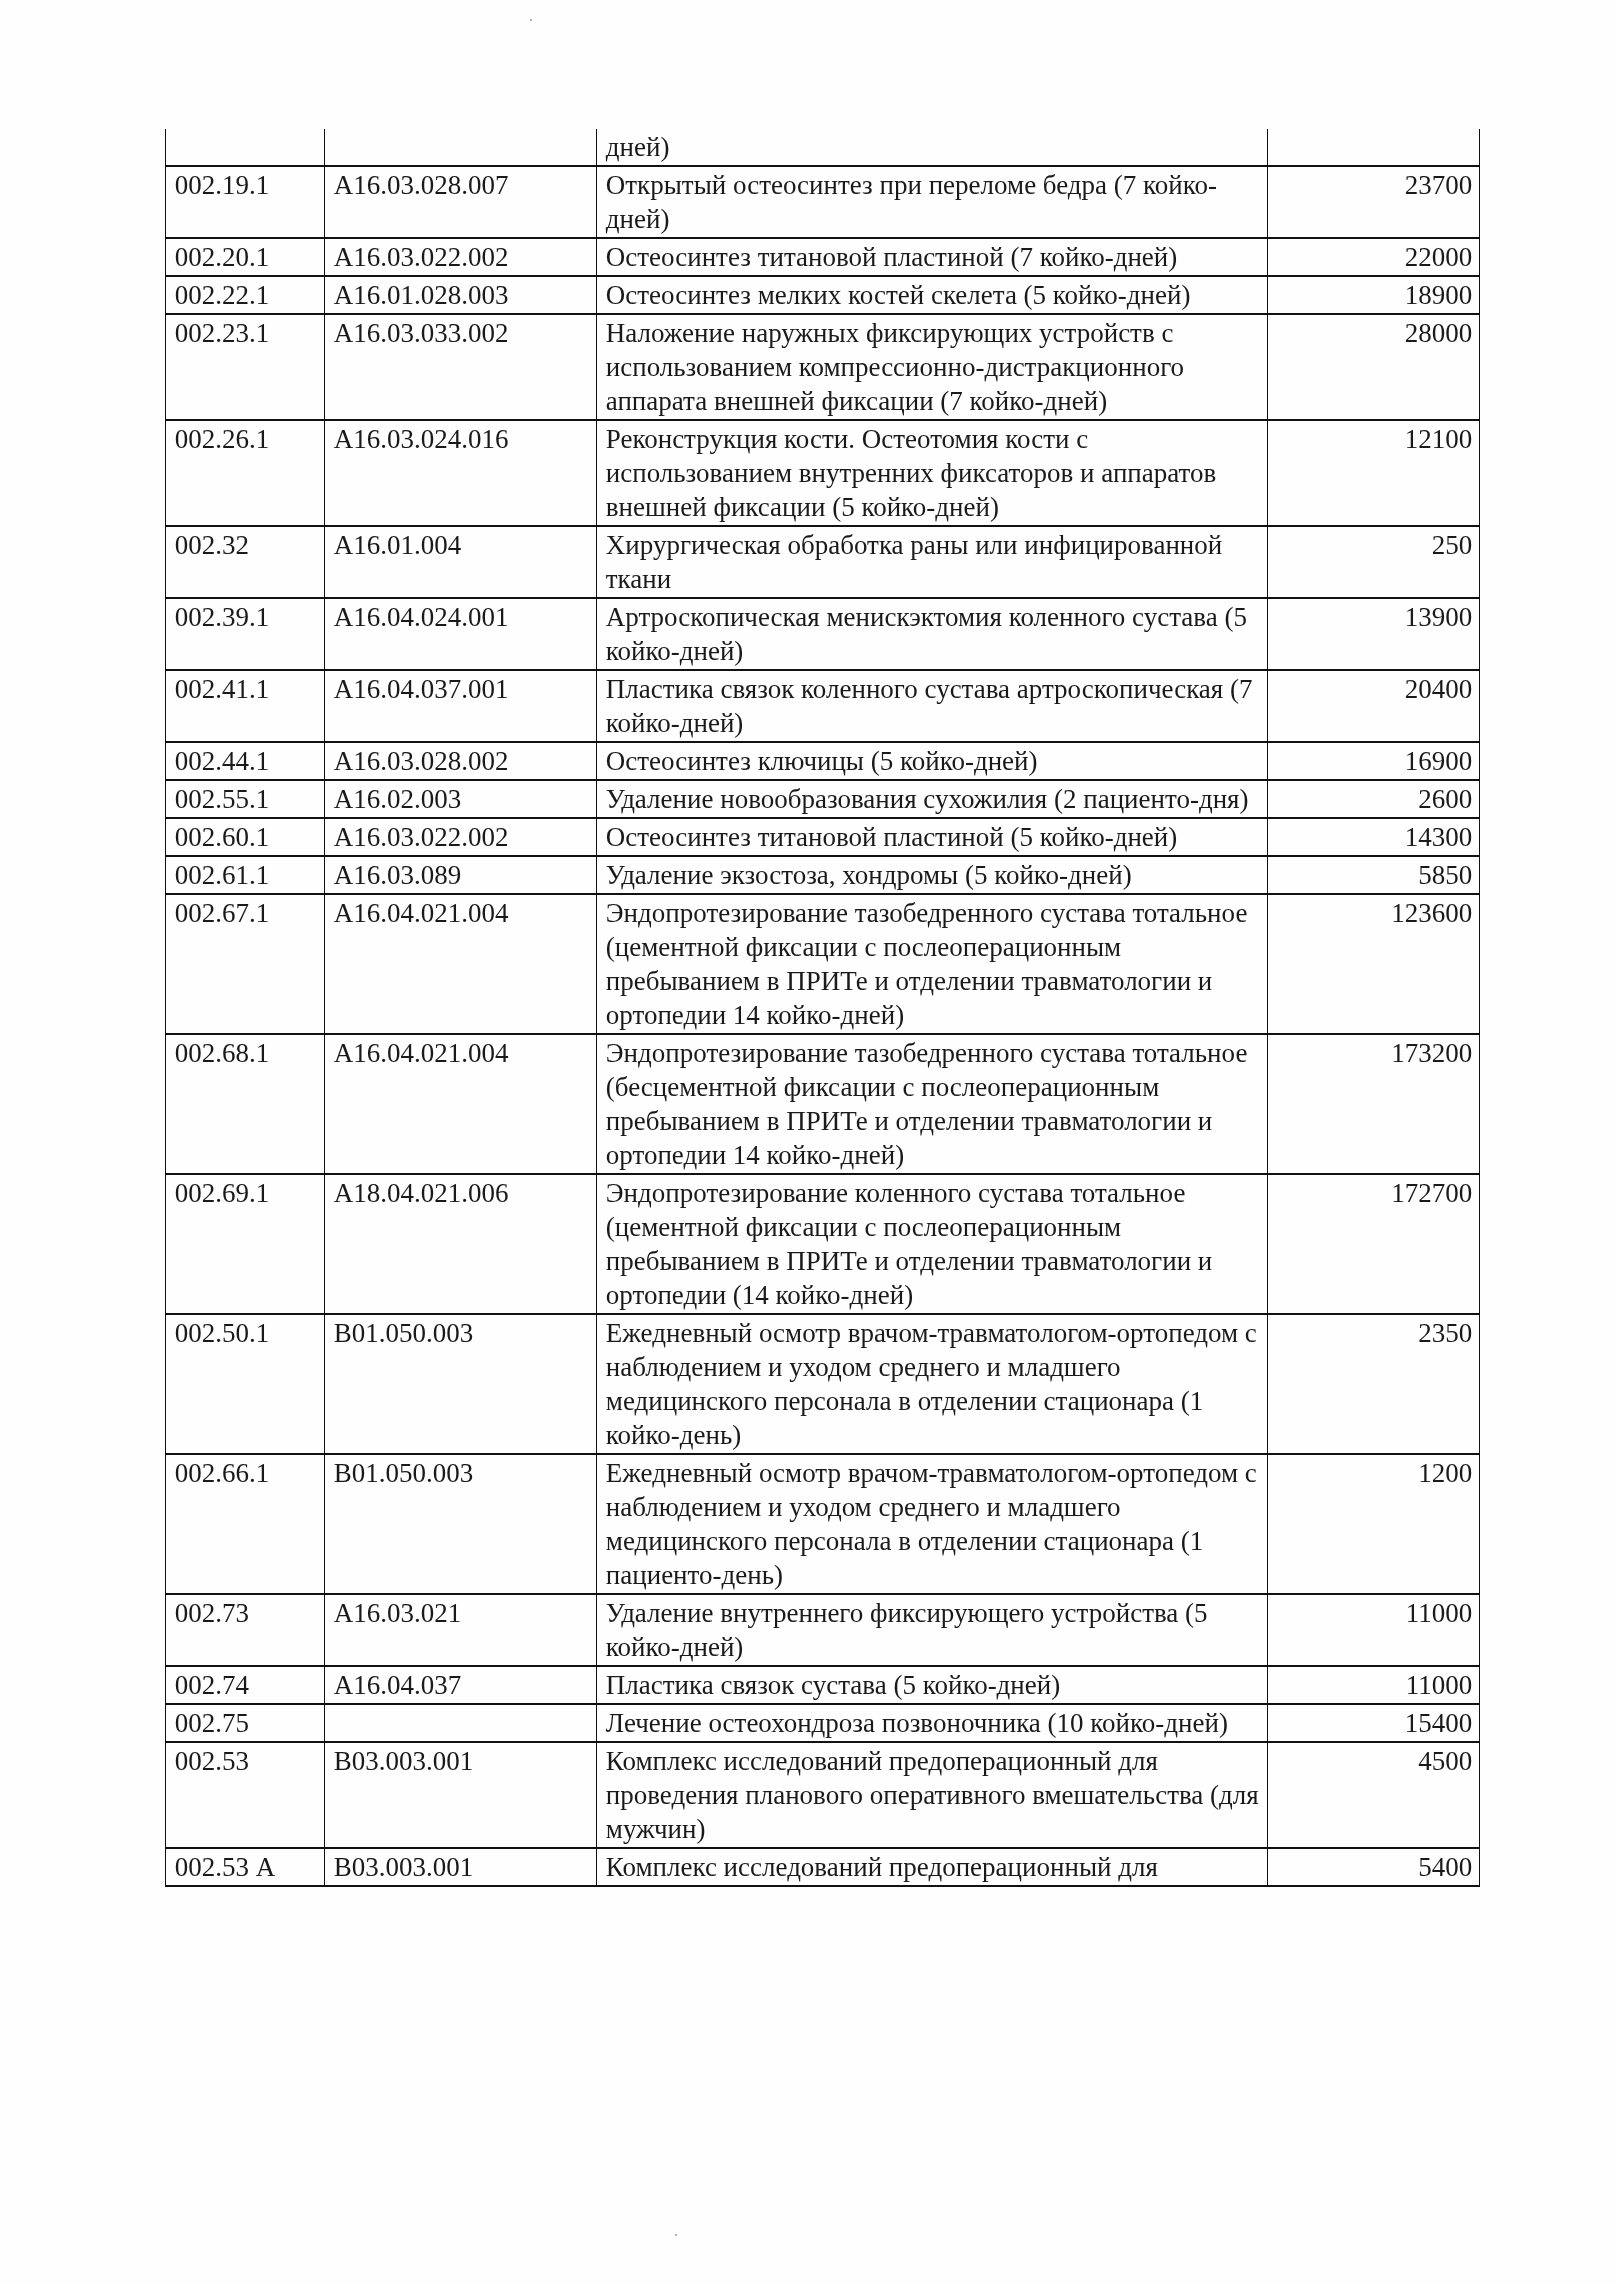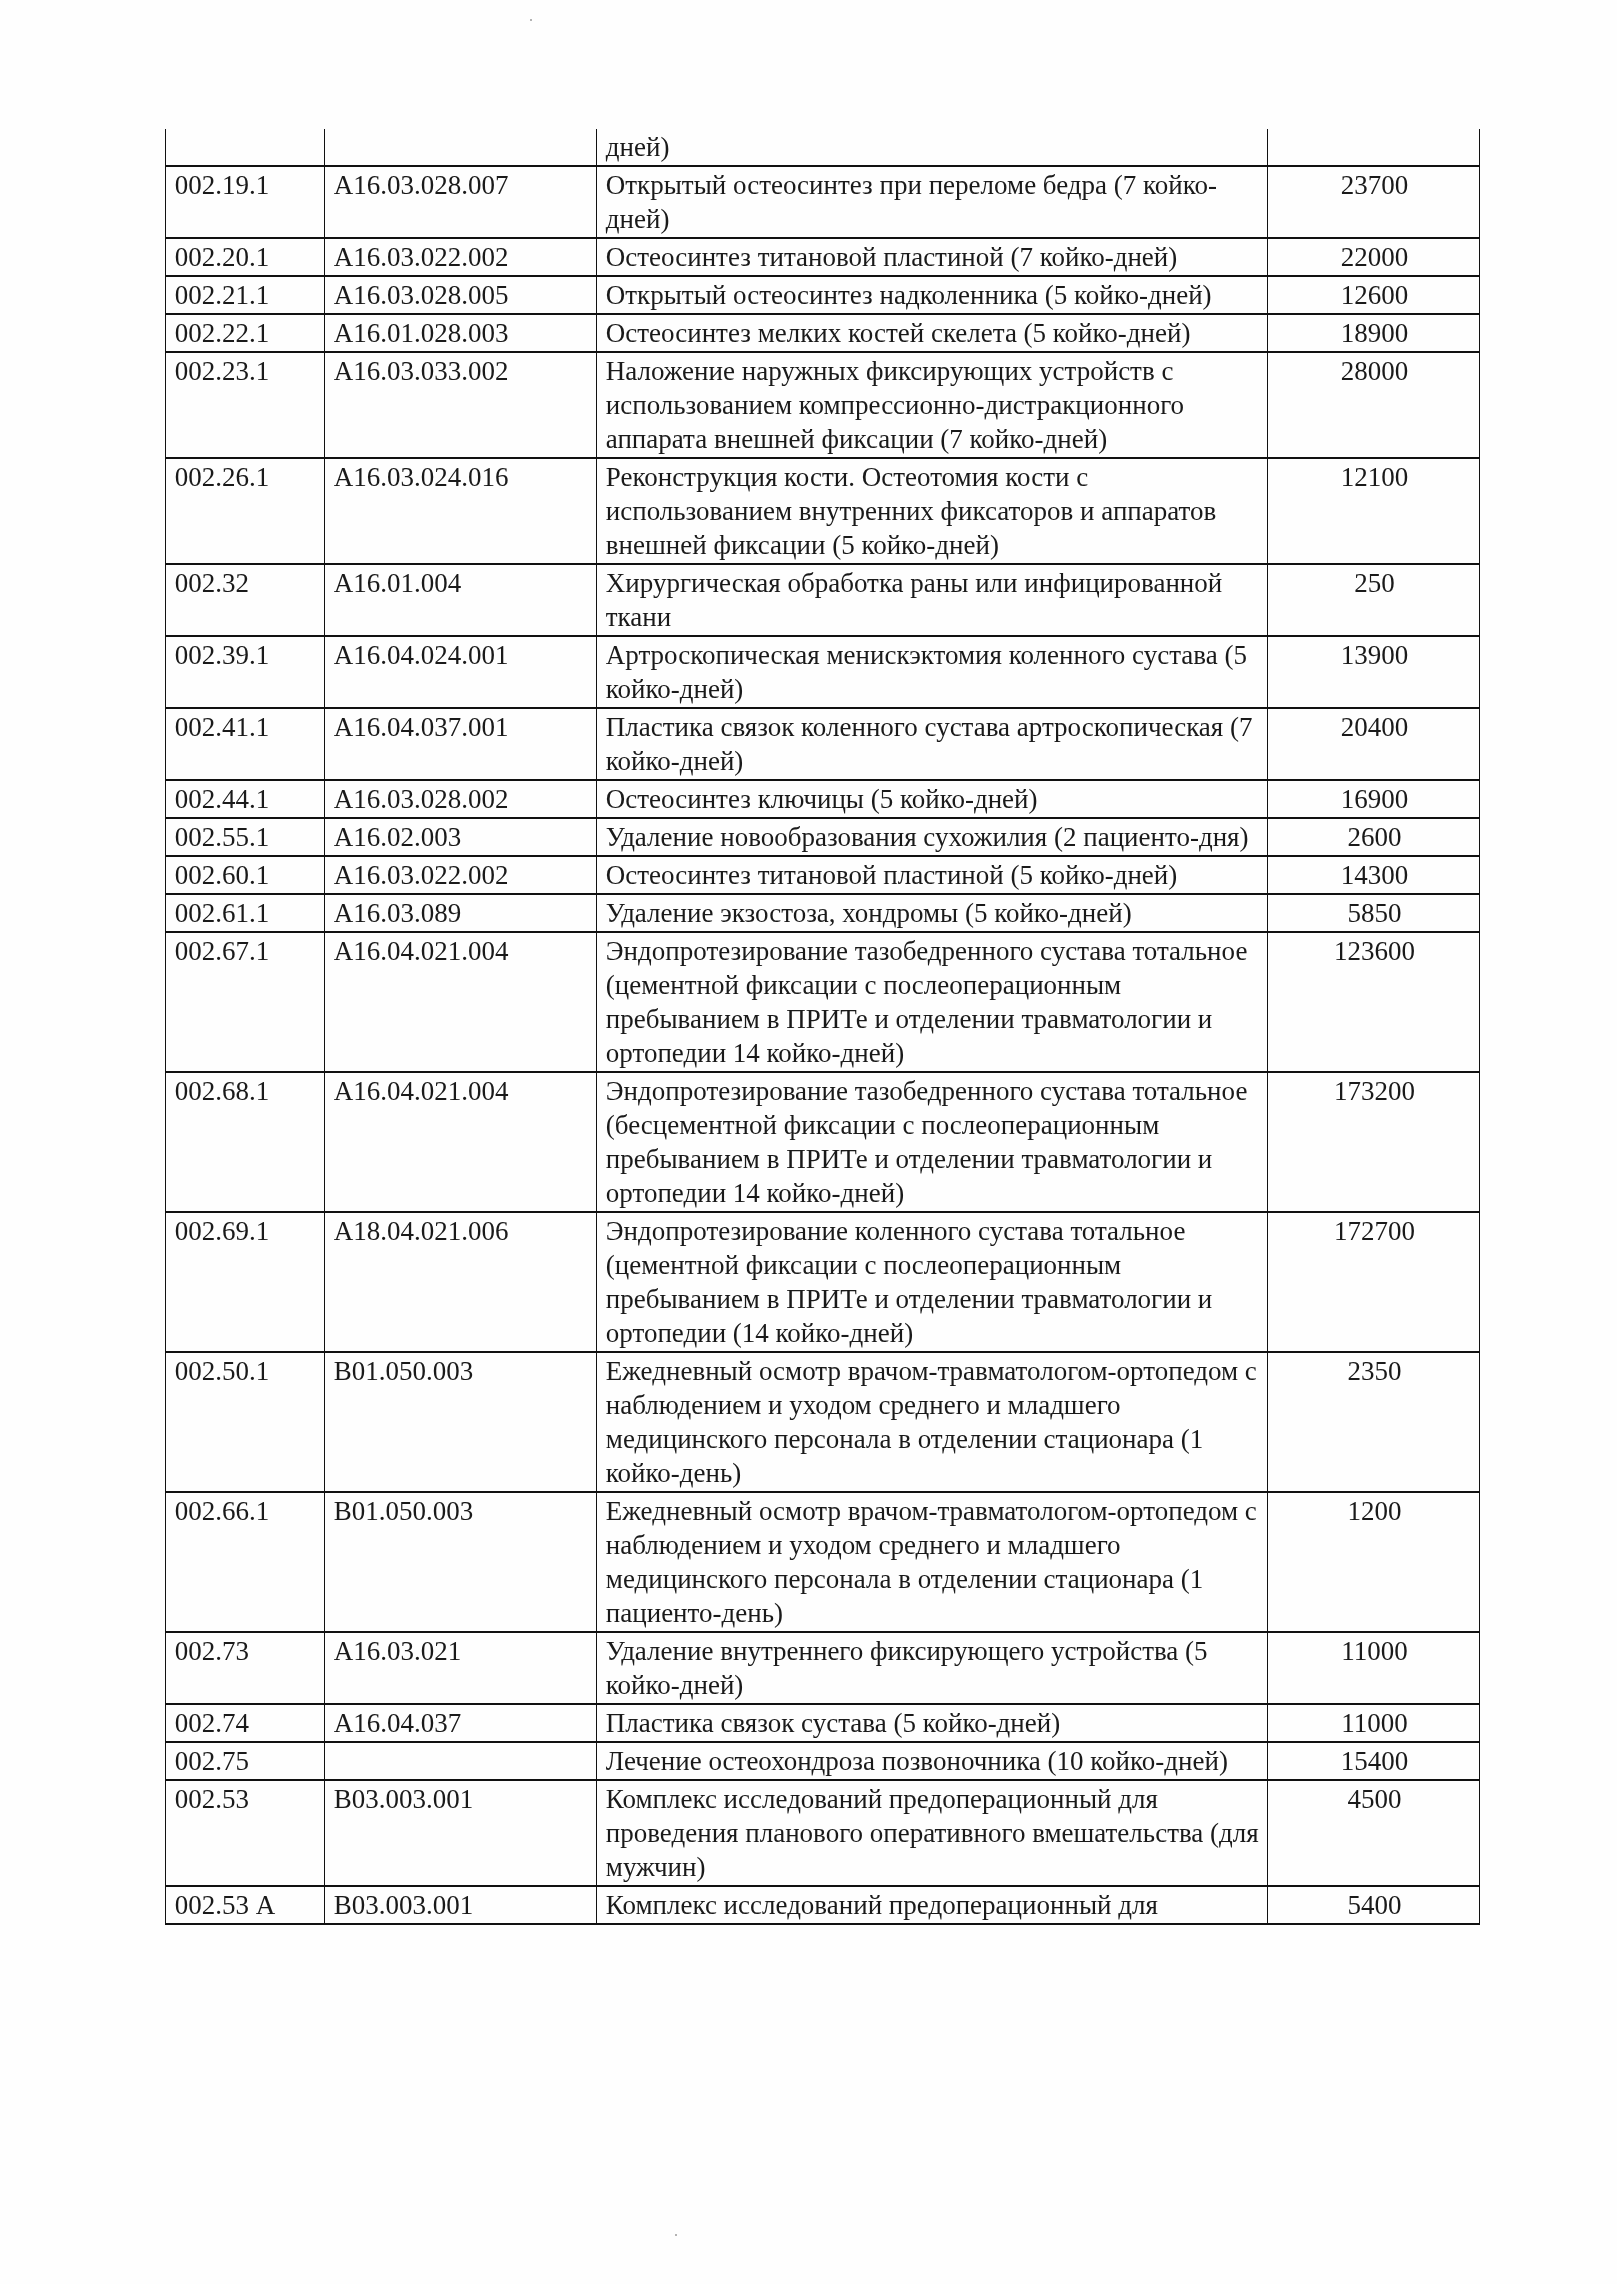--- a/index.html
+++ b/index.html
@@ -17,21 +17,21 @@
   table.price col.c3 { width: 671px; }
   table.price col.c4 { width: 212px; }
   table.price td {
     border-left: 1.5px solid #111; border-right: 1.5px solid #111;
     border-bottom: 2.4px solid #111;
     vertical-align: top; padding: 1px 6.8px 1px 8.8px;
     white-space: normal; word-wrap: break-word;
   }
   table.price tr.cont td { border-bottom: 2.4px solid #111; }
   table.price tr.cont td.first-cell, table.price tr.cont td { border-top: none; }
-  td.price-cell { text-align: center; }
+  td.price-cell { text-align: right; }
   td.desc-cell { padding-left: 11.7px; padding-right: 9.8px; }
   tr.cont td { height: 29px; }
 </style>
 </head>
 <body>
 
 <div class="page">
   <span class="mark" style="left:530px; top:18.6px;"></span>
   <span class="mark" style="left:675px; top:2234px;"></span>
 
@@ -57,26 +57,20 @@
     <td class="price-cell">23700</td>
   </tr>
 
   <tr>
     <td>002.20.1</td>
     <td>A16.03.022.002</td>
     <td class="desc-cell">Остеосинтез титановой пластиной (7 койко-дней)</td>
     <td class="price-cell">22000</td>
   </tr>
 
-  <tr>
-    <td>002.21.1</td>
-    <td>A16.03.028.005</td>
-    <td class="desc-cell">Открытый остеосинтез надколенника (5 койко-дней)</td>
-    <td class="price-cell">12600</td>
-  </tr>
 
   <tr>
     <td>002.22.1</td>
     <td>A16.01.028.003</td>
     <td class="desc-cell">Остеосинтез мелких костей скелета (5 койко-дней)</td>
     <td class="price-cell">18900</td>
   </tr>
 
   <tr>
     <td>002.23.1</td>

